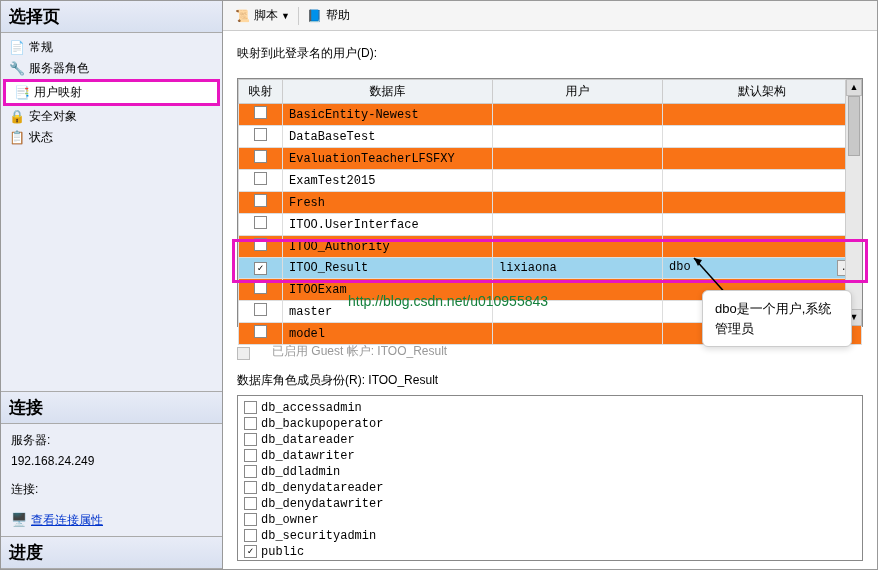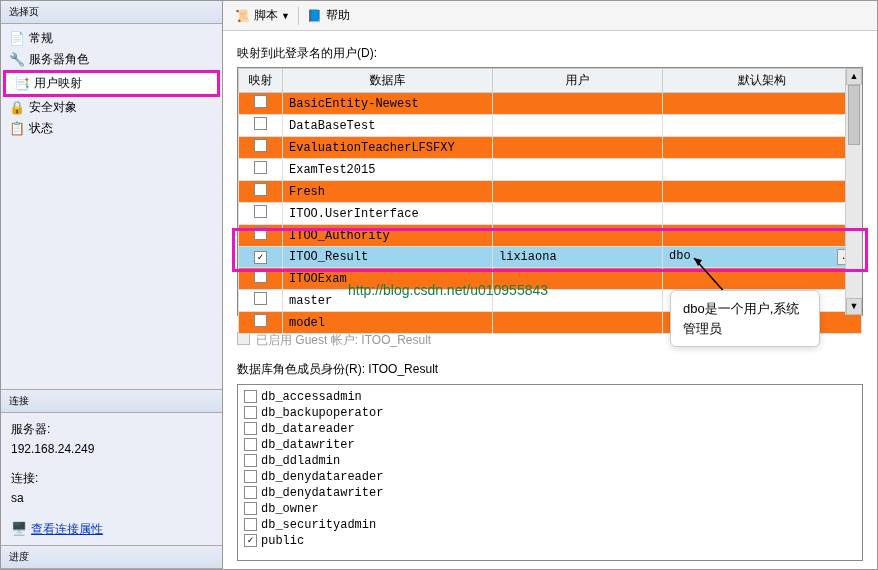--- a/index.html
+++ b/index.html
@@ -1,51 +1,51 @@
 <!DOCTYPE html>
 <html><head>
 <meta charset="utf-8">
 <style>
 *{box-sizing:border-box;margin:0;padding:0}
 body{font-family:"Microsoft YaHei",SimSun,Arial,sans-serif;font-size:12px;background:#fff;width:878px;height:570px;overflow:hidden;position:relative}
 .container{display:flex;height:570px;border:1px solid #999}
 .left-panel{width:222px;background:#ebeef7;border-right:1px solid #999;display:flex;flex-direction:column}
-.panel-header{background:linear-gradient(#e8ecf7,#d8e0f0);padding:4px 8px;font-weight:normal;border-bottom:1px solid #aaa;font-size:10px}
+.panel-header{background:linear-gradient(#e8ecf7,#d8e0f0);padding:4px 8px;font-weight:bold;border-bottom:1px solid #aaa;font-size:17px}
 .nav-list{padding:4px 0;flex:0 0 auto}
 .nav-item{display:flex;align-items:center;padding:2px 8px;cursor:pointer;gap:4px}
 .nav-item.highlighted{border:3px solid #e815c0;background:#fff;margin:0 2px}
 .nav-icon{width:16px;height:16px;display:inline-flex;align-items:center;justify-content:center;font-size:13px}
 .spacer{flex:1}
 .section-connect{border-top:1px solid #aaa}
 .section-body{padding:6px 10px;line-height:1.7}
 .link{color:#0033cc;text-decoration:underline;cursor:pointer}
 .right-panel{flex:1;display:flex;flex-direction:column;background:#fff}
 .toolbar{display:flex;align-items:center;gap:4px;padding:4px 8px;border-bottom:1px solid #ccc;background:#f5f5f5}
 .toolbar-btn{display:flex;align-items:center;gap:3px;padding:2px 4px;cursor:pointer}
 .tb-icon{width:16px;height:16px;display:inline-flex;align-items:center;justify-content:center}
 .content{padding:14px 14px 8px 14px;flex:1;display:flex;flex-direction:column;overflow:hidden}
-.label-row{margin-bottom:5px}
+.label-row{margin-bottom:16px}
 .grid-wrap{position:relative;border:1px solid #888;flex:0 0 auto}
 .grid{width:100%;border-collapse:collapse;table-layout:fixed}
 .grid th{background:#eef2f5;border:1px solid #ccc;padding:3px 4px;text-align:center;font-weight:normal}
 .grid td{border:1px solid #ddd;padding:2px 6px;height:20px;font-family:"Courier New",monospace;font-size:12px}
 .grid tr.alt td{background:#f97316}
 .grid tr.norm td{background:#fff}
 .grid tr.sel td{background:#9dd4ee}
 .chk{display:inline-block;width:13px;height:13px;border:1px solid #888;background:#fff;text-align:center;line-height:11px;font-size:10px}
 .chk.checked::after{content:"✓";color:#000}
 .col-chk{width:44px;text-align:center!important}
 .col-db{width:210px}
 .col-user{width:170px}
 .ellipsis-btn{display:inline-block;width:18px;height:16px;border:1px solid #999;background:#eee;text-align:center;line-height:13px;cursor:pointer;float:right}
 .scrollbar{position:absolute;right:0;top:0;bottom:0;width:17px;background:#e8e8e8;border-left:1px solid #ccc}
 .sb-btn{height:17px;background:#ddd;border:1px solid #bbb;font-size:9px;text-align:center;line-height:15px}
 .sb-thumb{position:absolute;top:17px;left:2px;right:2px;height:60px;background:#c8c8c8;border:1px solid #aaa}
 .magenta-box{border:3px solid #e815c0;position:absolute}
-.guest-row{margin:16px 0 12px 0;color:#999;display:flex;align-items:flex-start;gap:6px}
+.guest-row{margin:16px 0 12px 0;color:#999;display:flex;align-items:flex-end;gap:22px}
 .chk-dis{display:inline-block;width:13px;height:13px;border:1px solid #bbb;background:#eee}
 .roles-label{margin-bottom:6px}
 .roles-box{border:1px solid #888;padding:4px 6px;background:#fff;flex:1;overflow:hidden}
 .role-item{display:flex;gap:4px;padding:1px 0;font-family:"Courier New",monospace}
 .watermark{position:absolute;color:#15803d;font-size:14px;pointer-events:none;white-space:nowrap}
 .annotation{position:absolute;background:#fff;border:1px solid #ccc;border-radius:6px;padding:8px 12px;box-shadow:0 2px 6px rgba(0,0,0,.15);font-size:13px;line-height:1.5}
 .arrow-svg{position:absolute;pointer-events:none}
 </style>
 </head>
 <body>
@@ -75,21 +75,20 @@
           <span>状态</span>
         </div>
     </div>
     <div class="spacer"></div>
     <div class="section-connect">
       <div class="panel-header">连接</div>
       <div class="section-body">
         <div>服务器:</div>
         <div>192.168.24.249</div>
         <div style="margin-top:8px">连接:</div>
-        <div>sa</div>
         <div style="margin-top:10px;display:flex;align-items:center;gap:4px">
           <span class="nav-icon">🖥️</span>
           <span class="link">查看连接属性</span>
         </div>
       </div>
     </div>
     <div class="section-connect">
       <div class="panel-header">进度</div>
     </div>
   </div>
@@ -254,13 +253,13 @@
           </div>
         </div>
     </div>
   </div>
 </div>
 
 <svg class="arrow-svg" style="left:688px;top:252px" width="60" height="48">
   <line x1="40" y1="44" x2="6" y2="6" stroke="#000" stroke-width="1.5"></line>
   <polygon points="6,6 14,8 10,14" fill="#000"></polygon>
 </svg>
-<div class="annotation" style="left:670px;top:290px;width:150px">dbo是一个用户,系统管理员</div>
+<div class="annotation" style="left:702px;top:290px;width:150px">dbo是一个用户,系统管理员</div>
 
 </body></html>

